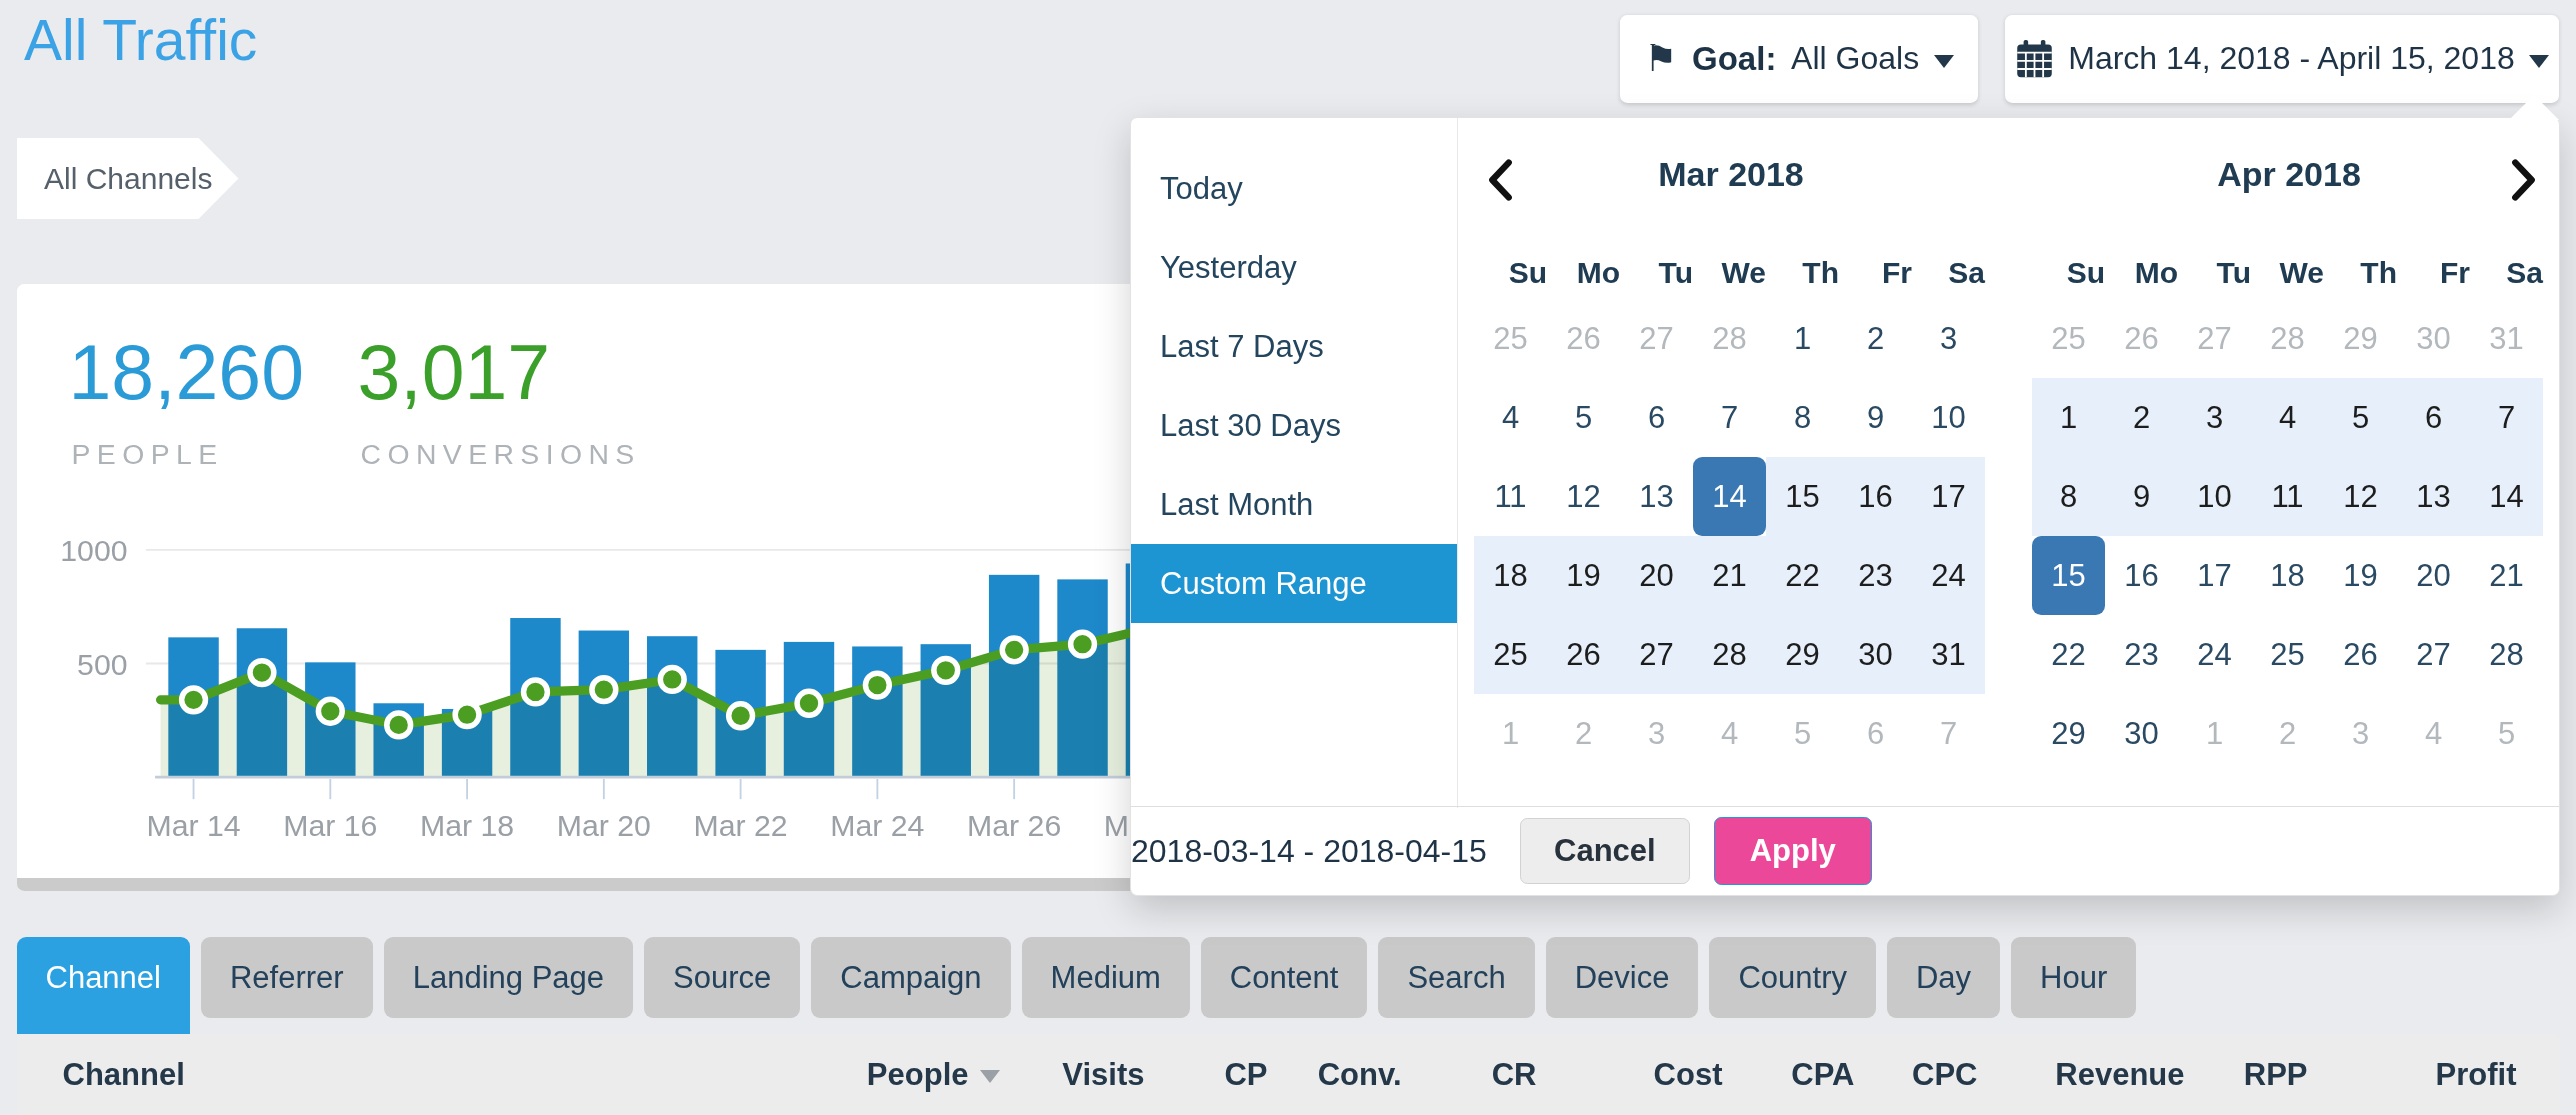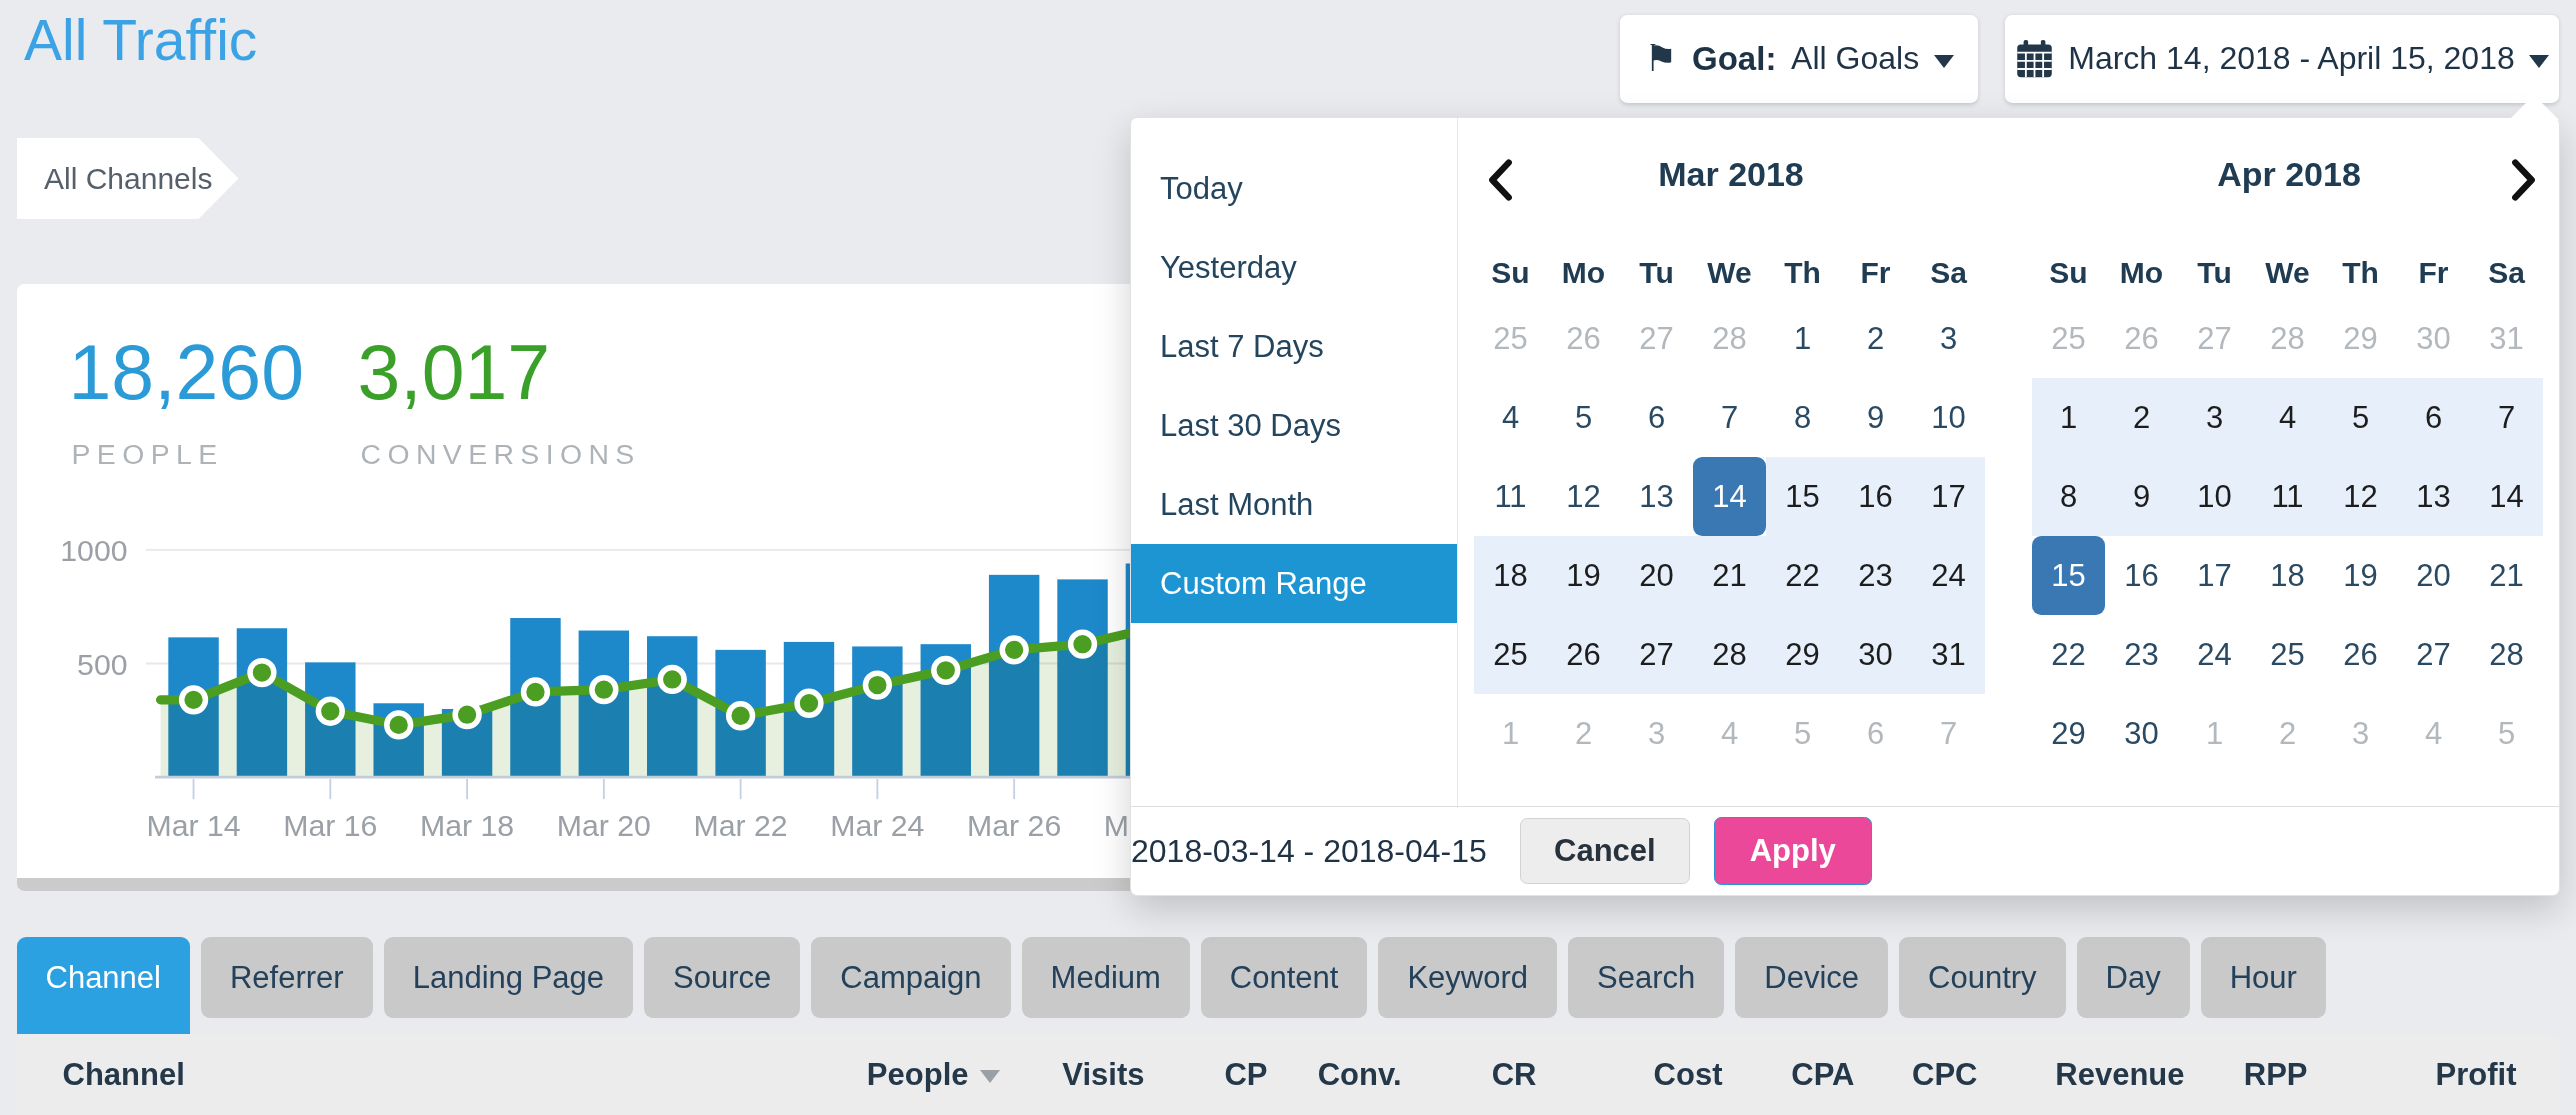--- a/index.html
+++ b/index.html
@@ -50,21 +50,21 @@
 
   .cal{position:absolute;top:0;width:514px;height:690px}
   #cal-0{left:343px}
   #cal-1{left:901px}
   .cal-title{position:absolute;top:37px;width:100%;text-align:center;font-size:34px;
              font-weight:bold;color:#203c52}
   .cal-nav{position:absolute;top:39px;width:31px;height:46px;cursor:pointer;z-index:2}
   .cal-nav.prev{left:11px}
   .cal-nav.next{right:7.3px}
   .cal-wd{position:absolute;top:138px;left:0;display:flex}
-  .cal-wd span{width:73px;text-align:center;font-size:30px;font-weight:bold;color:#203c52}
+  .cal-wd span{width:73px;text-align:right;font-size:30px;font-weight:bold;color:#203c52}
   .cal-weeks{position:absolute;top:181px;left:0}
   .cal-row{display:flex}
   .day{width:73px;height:79px;display:flex;align-items:center;justify-content:center;
        font-size:31px;color:#2a4a63;cursor:pointer}
   .day.m{color:#b3b8bd}
   .day.r{background:#e6effa;color:#1d1d1d}
   .day.s{background:#3a78b4;color:#fff;border-radius:9.2px}
 
   .dp-footer{position:absolute;left:0;bottom:0;width:100%;height:89px;border-top:0.9px solid #dedede;
              display:flex;align-items:center;justify-content:flex-start;gap:24px;padding-right:31px;
@@ -346,21 +346,20 @@
   </div>
 
   <div class="tabs" id="tabs">
       <div class="tab active">Channel</div>
       <div class="tab">Referrer</div>
       <div class="tab">Landing Page</div>
       <div class="tab">Source</div>
       <div class="tab">Campaign</div>
       <div class="tab">Medium</div>
       <div class="tab">Content</div>
-      <div class="tab">Keyword</div>
       <div class="tab">Search</div>
       <div class="tab">Device</div>
       <div class="tab">Country</div>
       <div class="tab">Day</div>
       <div class="tab">Hour</div>
     </div>
   <div class="thead" id="thead">
       <div class="th" style="left: 46px;">Channel</div>
       <div class="th" style="right: 1560px;">People<span class="sort"></span></div>
       <div class="th" style="right: 1415px;">Visits</div>

